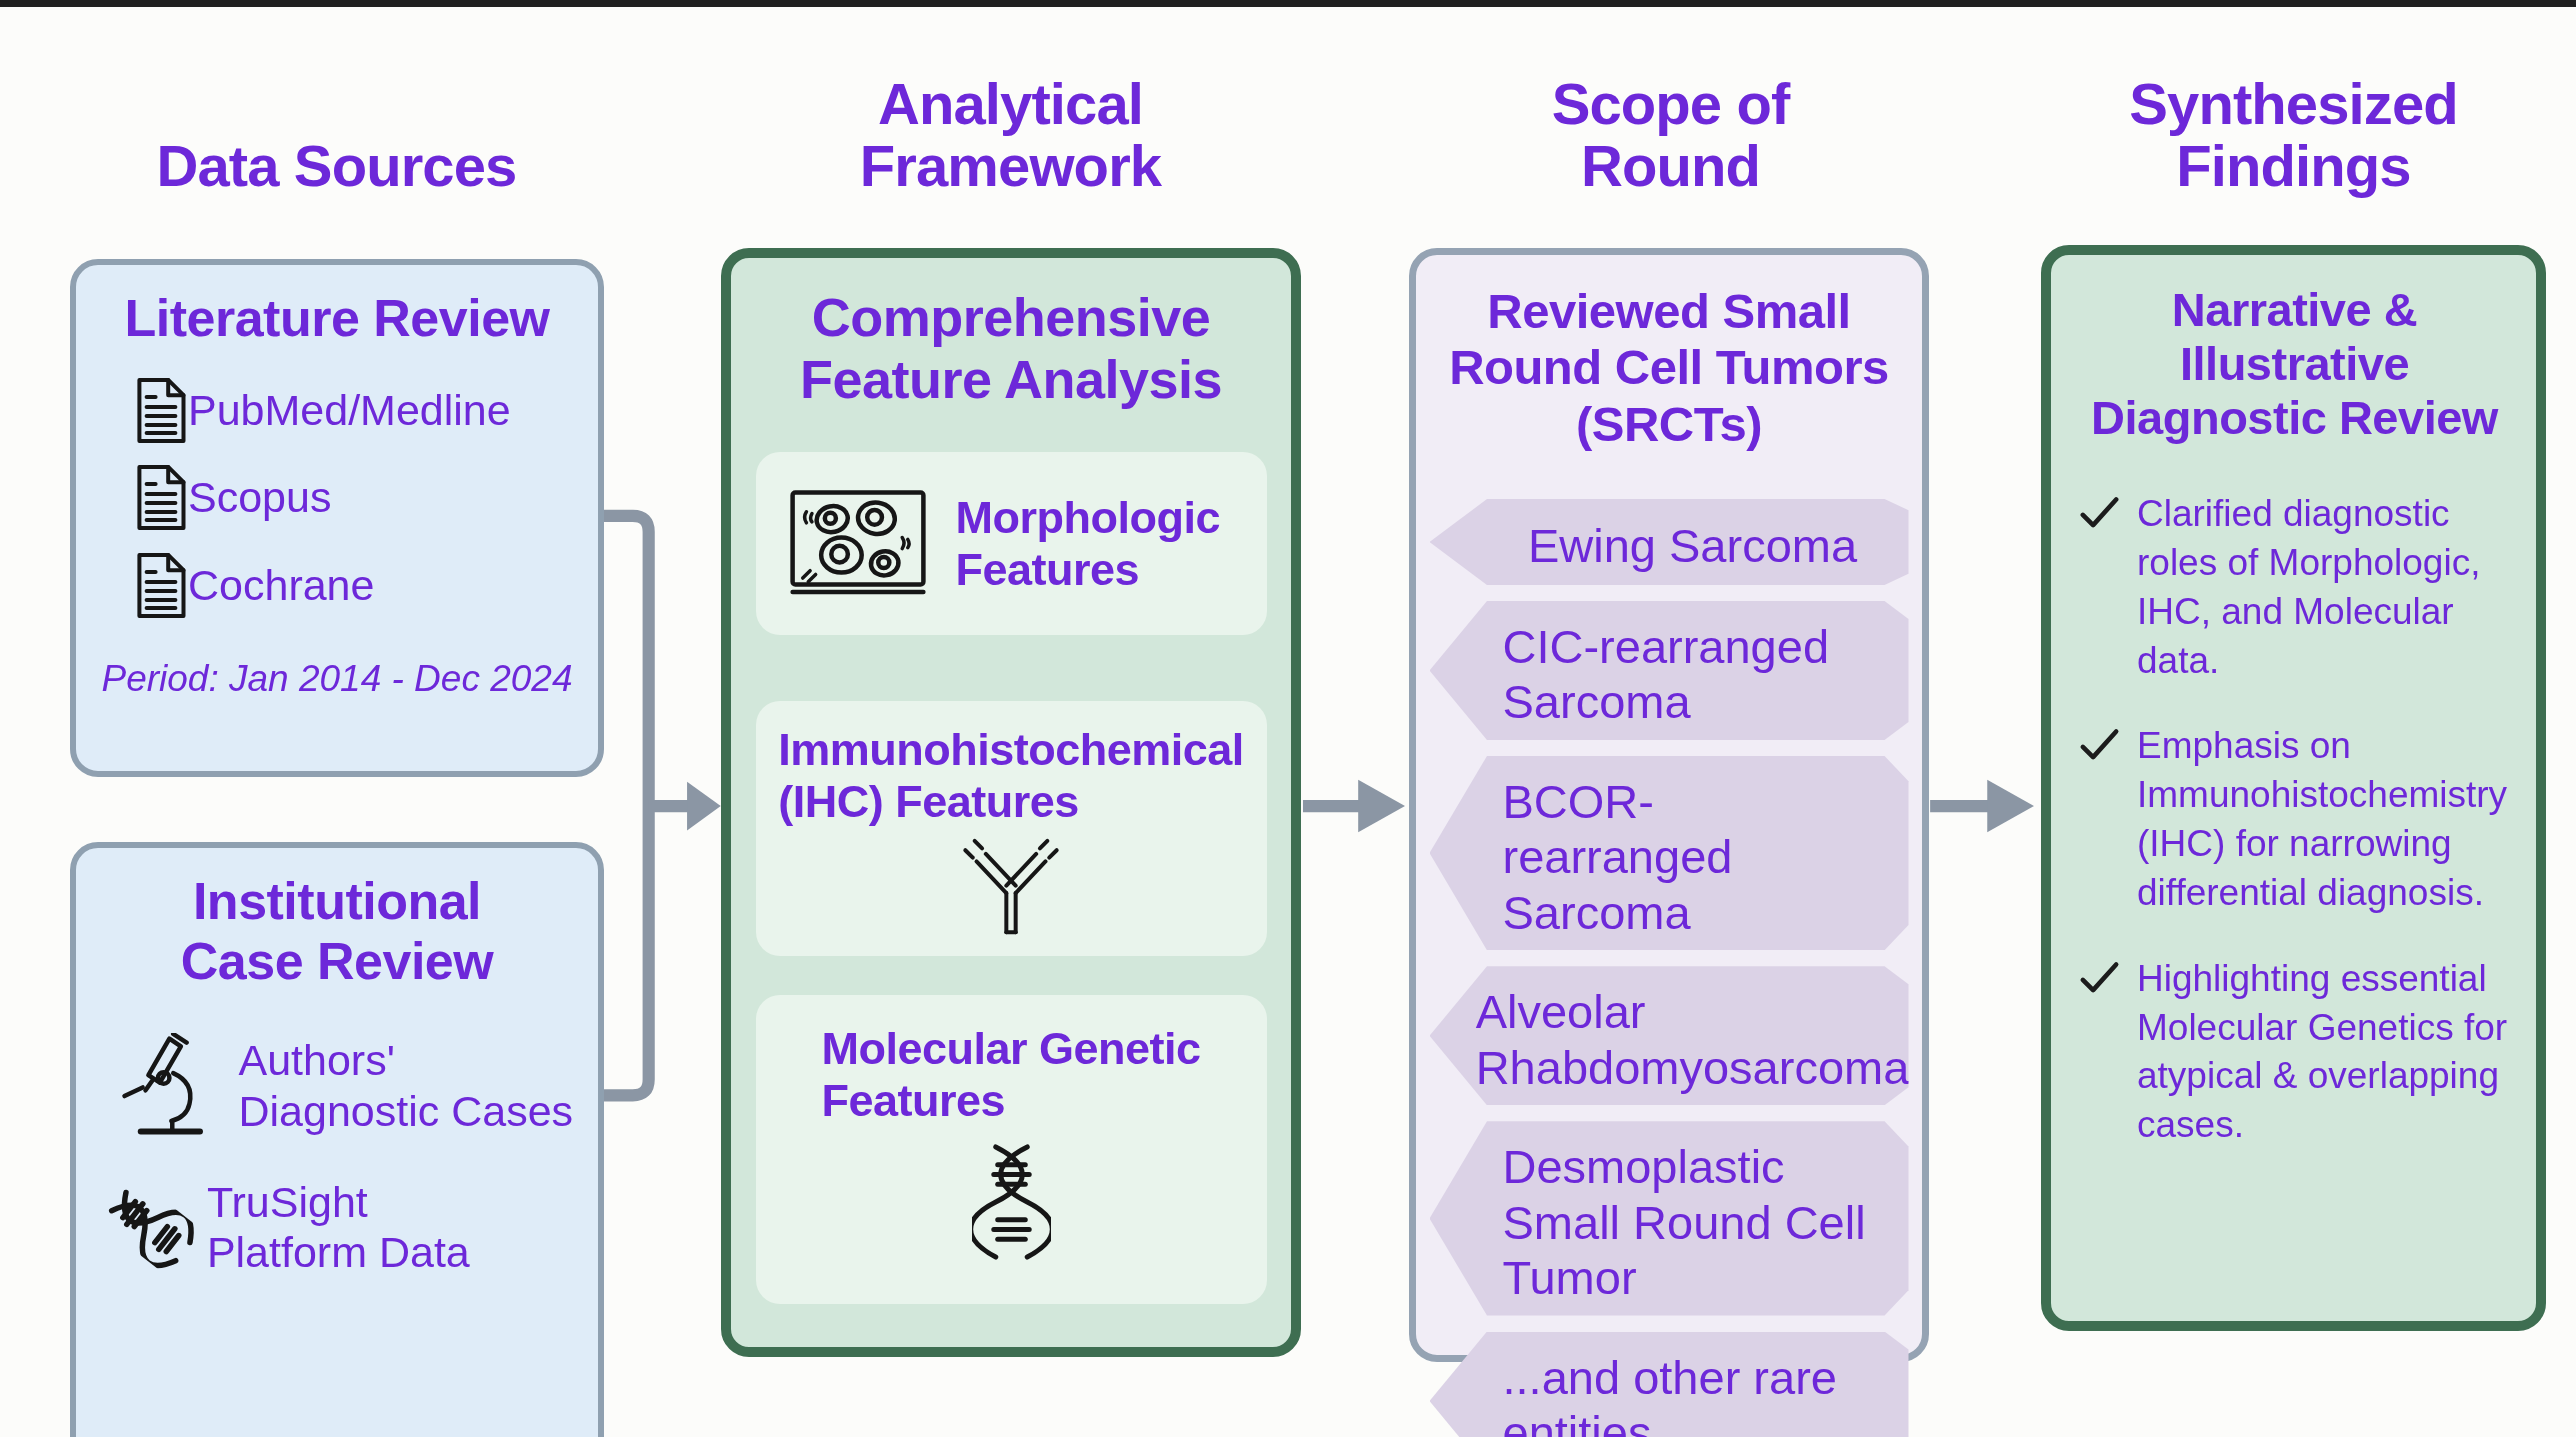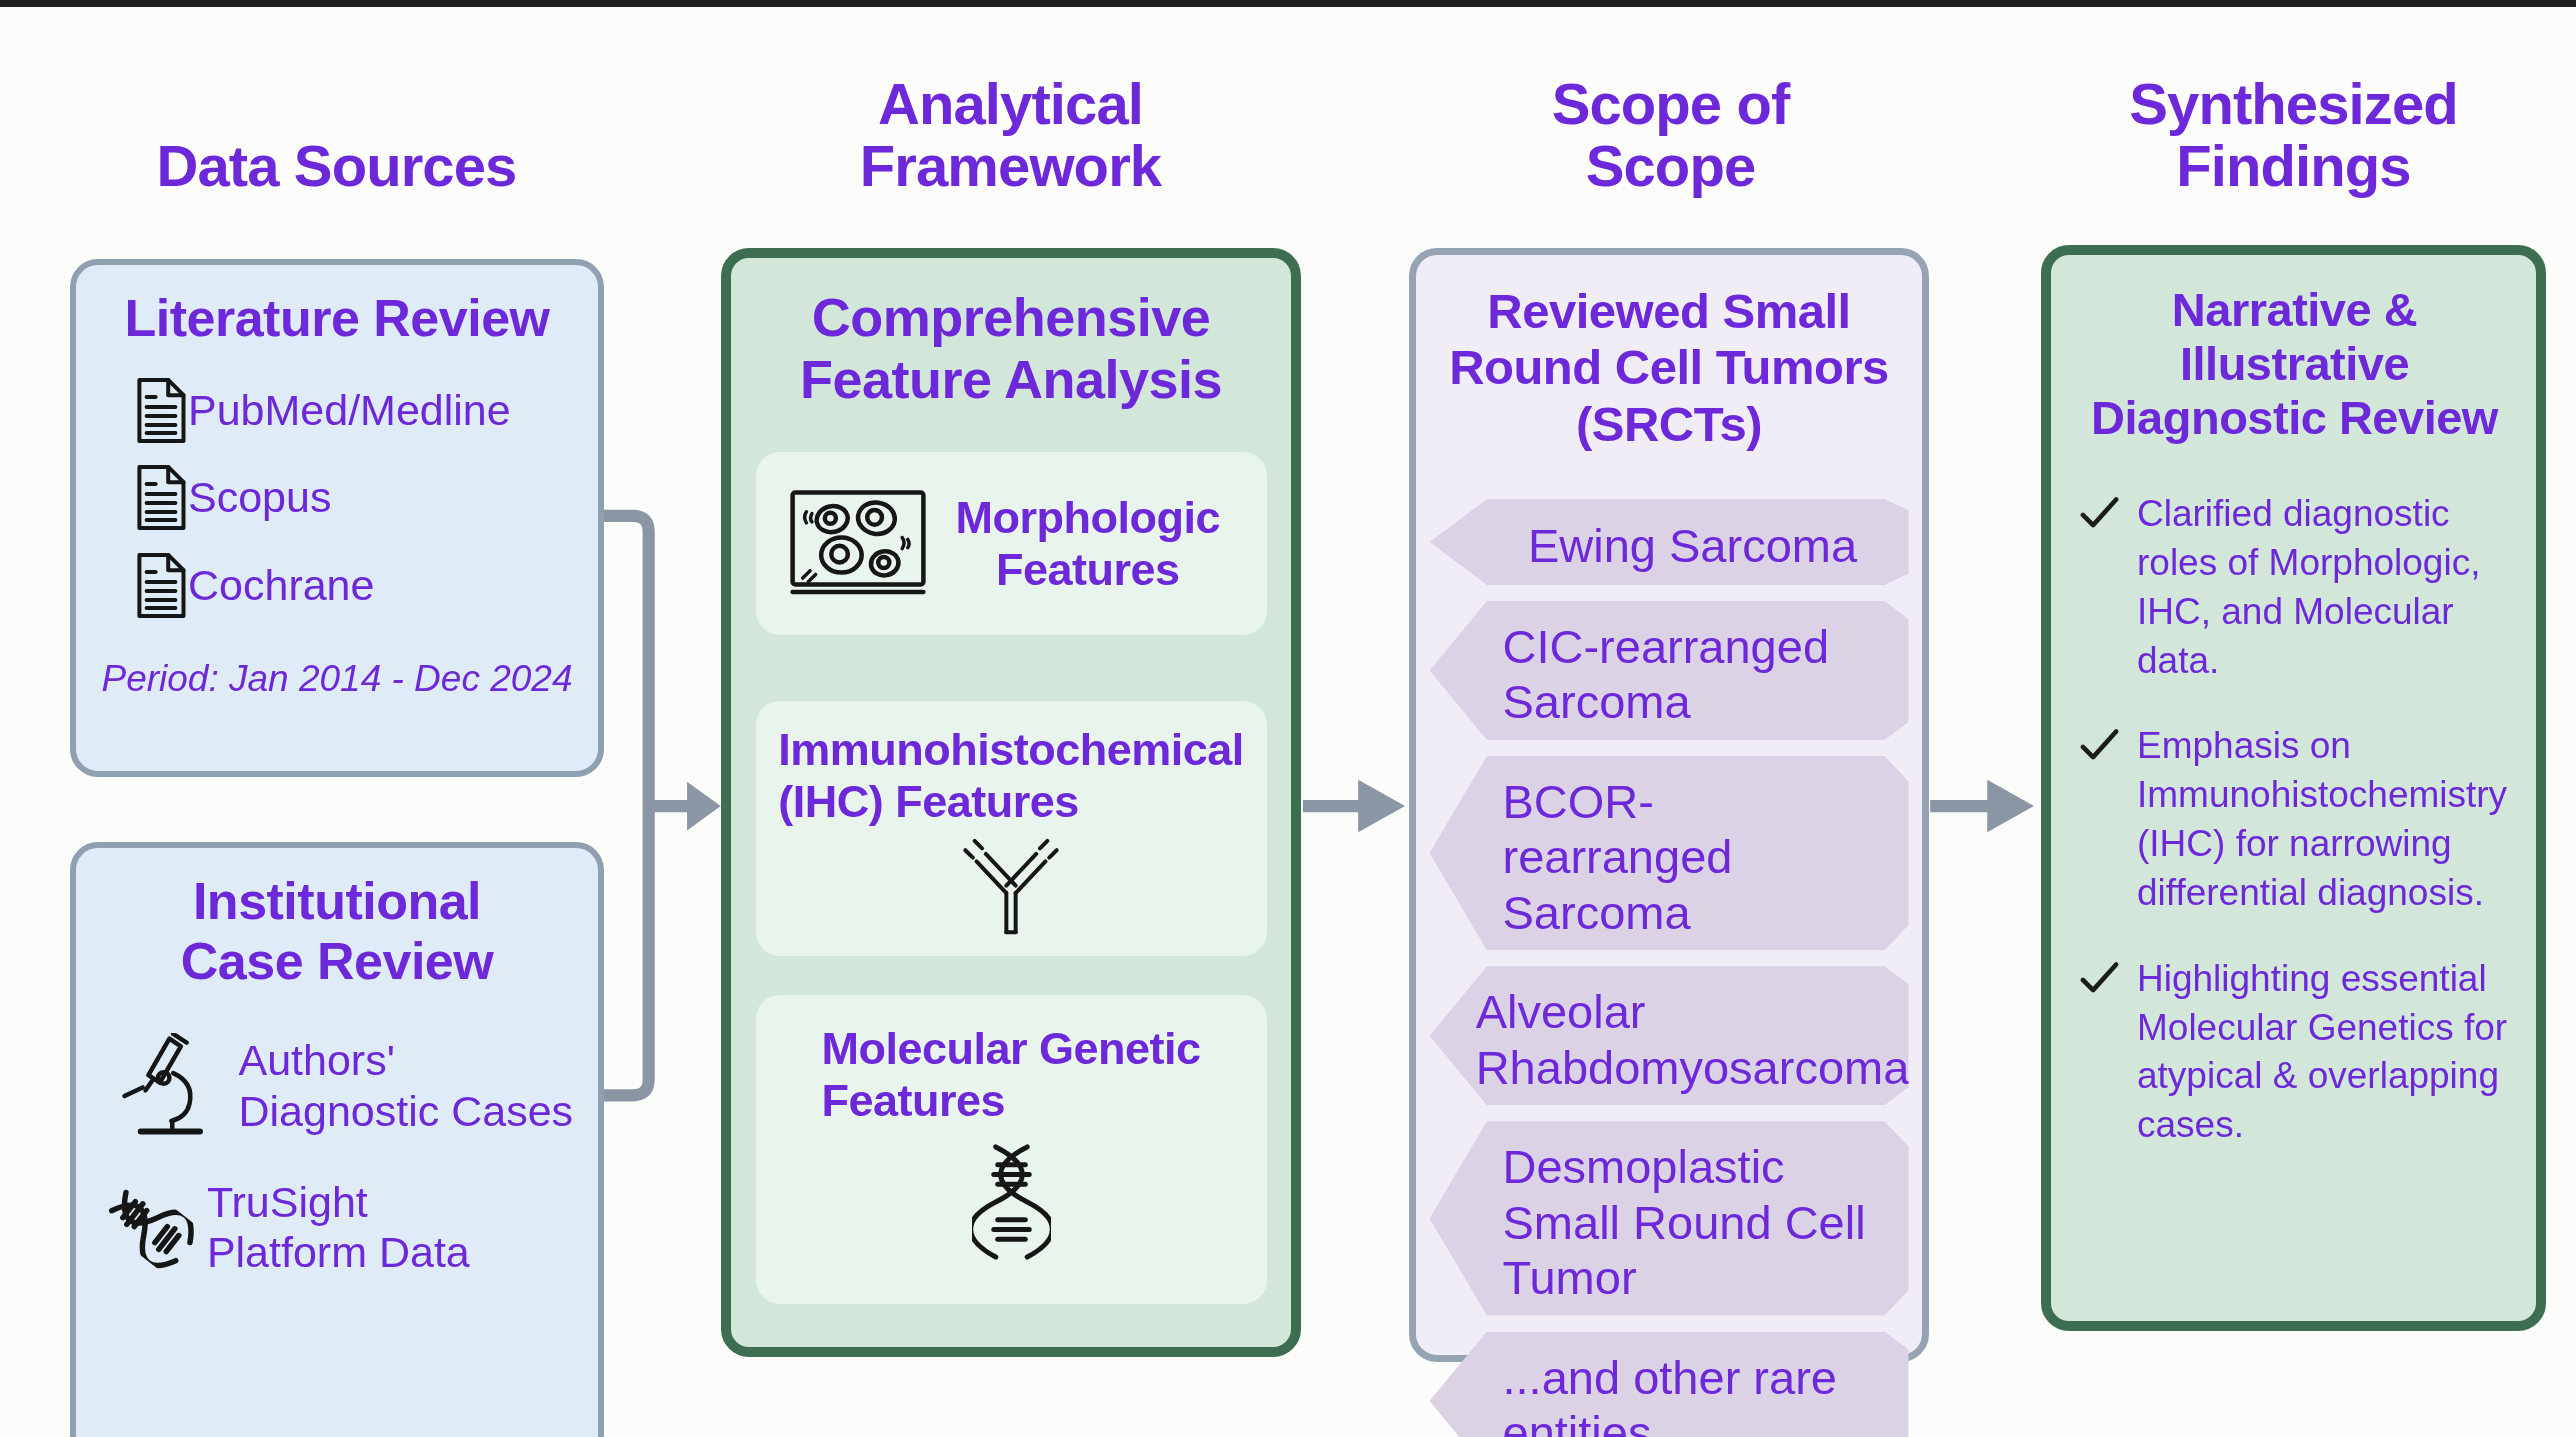--- a/index.html
+++ b/index.html
@@ -34,21 +34,21 @@
   .inst-row{display:flex;align-items:center;gap:22.5px;}
   .inst-row .label{font-size:43px;line-height:1.18;}
   .inst-row .label span{display:block;}
   
   .framework-box{left:721px;top:248px;width:580px;height:1109px;padding:28px 24px 0 24px;display:flex;flex-direction:column;align-items:center;}
   .framework-box .box-title{font-size:54px;}
   .sub-box{box-sizing:border-box;background:#e9f4ec;border-radius:24px;width:511px;}
   .sub-box .feature-title{font-weight:bold;font-size:45px;line-height:1.16;text-align:left;letter-spacing:-0.5px;}
   .sub-box .feature-title span{display:block;}
   .sub-morph{height:183px;margin-top:42px;display:flex;align-items:center;gap:28px;padding:0 0 0 32px;}
-  .sub-morph .feature-title{text-align:center;}
+  .sub-morph .feature-title{text-align:left;}
   .sub-ihc{height:255px;margin-top:66px;display:flex;flex-direction:column;align-items:center;padding-top:22.5px;}
   .sub-mol{height:309px;margin-top:39px;display:flex;flex-direction:column;align-items:center;padding-top:28px;}
   
   .scope-box{left:1409px;top:248px;width:520px;height:1114px;padding:28px 17px 0 17px;}
   .scope-box .box-title{font-size:49px;}
   .chevron-list{margin-top:47px;display:flex;flex-direction:column;gap:16px;align-items:center;}
   .chevron{
     width:479px;box-sizing:border-box;background:#dbd2e6;
     clip-path:polygon(0% 50%, 12% 0%, 95% 0%, 100% 13%, 100% 87%, 95% 100%, 12% 100%);
     display:flex;align-items:center;justify-content:center;
@@ -95,21 +95,21 @@
   </div>
   <div class="col-header" style="left:786px;width:449px;">
     <div>
       <span>Analytical</span>
       <span>Framework</span>
     </div>
   </div>
   <div class="col-header" style="left:1446px;width:449px;">
     <div>
       <span>Scope of</span>
-      <span>Scope</span>
+      <span>Round</span>
     </div>
   </div>
   <div class="col-header" style="left:2069px;width:449px;">
     <div>
       <span>Synthesized</span>
       <span>Findings</span>
     </div>
   </div>
 
   <div class="big-box blue-box lit-box">

